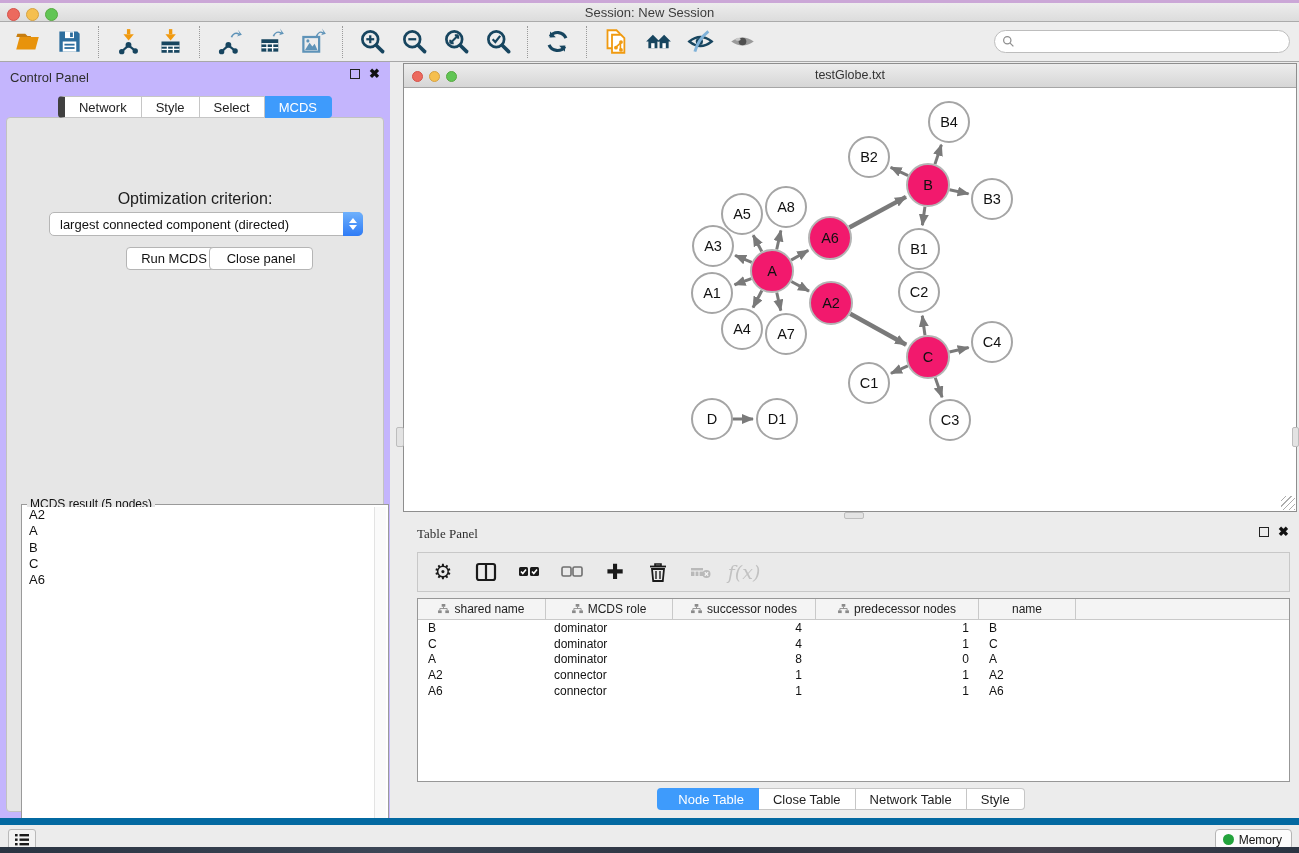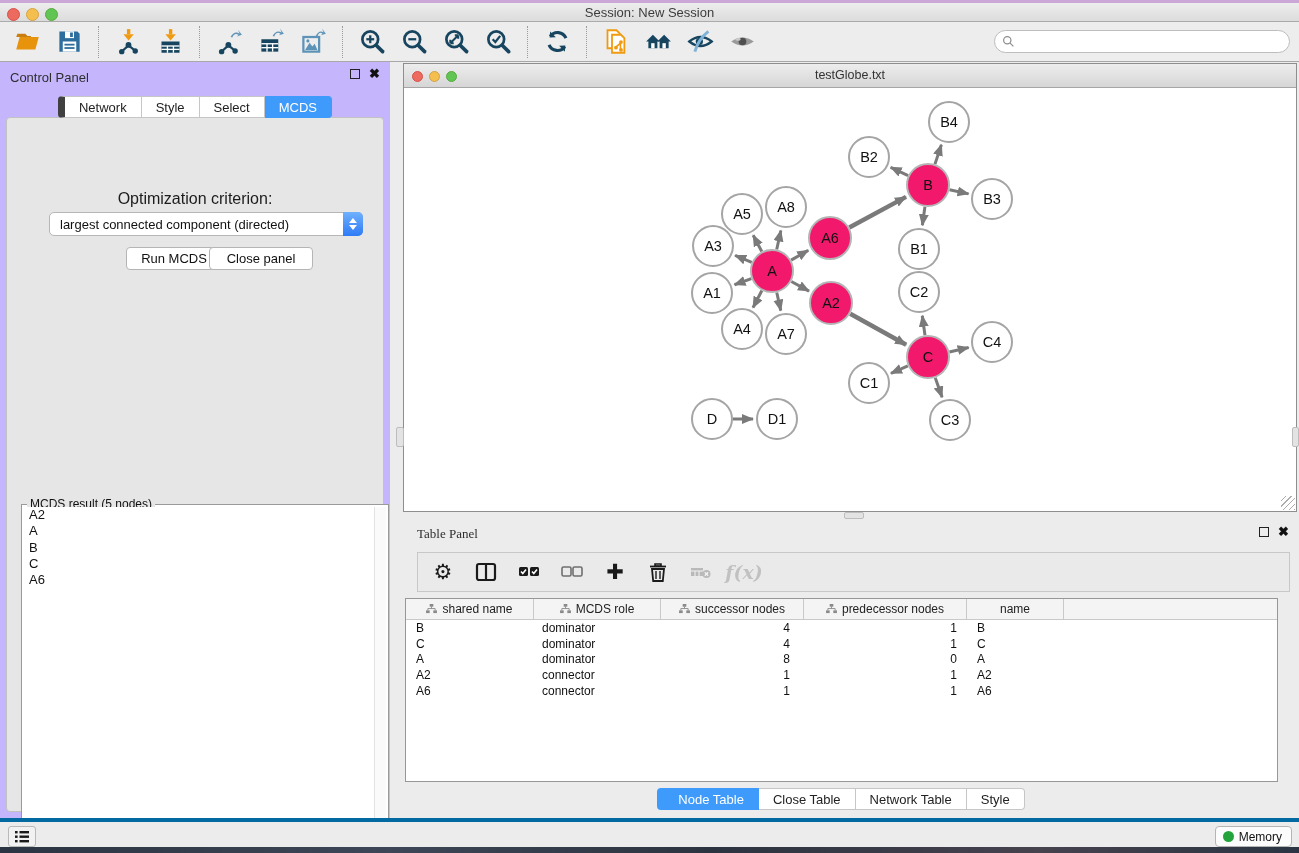--- a/index.html
+++ b/index.html
@@ -83,40 +83,40 @@
   .nub-bottom { left:844px; top:512px; width:20px; height:7px; }
 
   
   .table-panel { position:absolute; left:403px; top:520px; width:896px; height:298px; background:#ECECEC; }
   .tp-title { position:absolute; left:14px; top:6px; font-size:13px; color:#2E2E2E;font-family:Liberation Serif, serif; }
   .tp-toolbar { position:absolute; left:14px; top:32px; width:873px; height:40px; background:#EAEAEA;
     border:1px solid #C8C8C8; display:flex; align-items:center; padding-left:12px; gap:17px; }
   .tp-icon { width:26px; height:26px; display:flex; align-items:center; justify-content:center;
     font-size:21px; color:#1A1A1A; }
   .tp-icon svg { width:22px; height:22px; }
-  .tp-icon.disabled { opacity:.5;font-weight:bold; }
+  .tp-icon.disabled { opacity:.5; }
   .fx { font-family:"DejaVu Serif", serif; font-style:italic; font-size:19px; color:#9A9A9A; }
-  .ntable { position:absolute; left:2px; top:78px; width:873px; height:184px; background:#FFF;
+  .ntable { position:absolute; left:14px; top:78px; width:873px; height:184px; background:#FFF;
     border:1px solid #979797; overflow:hidden; }
   .thead { display:flex; height:21px; background:#F4F4F4; border-bottom:1px solid #C9C9C9; }
   .th { display:flex; align-items:center; justify-content:center; gap:5px; font-size:12px; color:#222;
     border-right:1px solid #C9C9C9; }
   .th svg { width:11px; height:10px; }
   .th.fill { flex:1; border-right:none; }
   .trow { display:flex; height:15.8px; align-items:center; }
   .td { font-size:12px; color:#111; white-space:nowrap; overflow:hidden; }
   .c0 { width:128px; } .c1 { width:127px; } .c2 { width:143px; } .c3 { width:163px; } .c4 { width:97px; }
   .td.c0 { padding-left:10px; } .td.c1 { padding-left:8px; }
   .td.c2 { text-align:right; padding-right:14px; } .td.c3 { text-align:right; padding-right:10px; }
   .td.c4 { padding-left:10px; }
   .tp-tabs { position:absolute; left:0; top:268px; width:876px; display:flex; justify-content:center; }
 
   
   .statusbar { position:absolute; left:0; top:818px; width:1299px; height:29px; background:#ECECEC;
-    border-top:4px solid #0369a1; }
+    border-top:7px solid #0369a1; }
   .sb-listbtn { position:absolute; left:8px; top:4px; width:28px; height:21px; background:#F2F2F2;
     border:1px solid #B9B9B9; border-radius:3px; display:flex; align-items:center; justify-content:center; }
   .memory-btn { position:absolute; right:7px; top:4px; height:21px; padding:0 9px 0 7px; background:#FCFCFC;
     border:1px solid #B5B5B5; border-radius:4px; display:flex; align-items:center; gap:5px; font-size:12px; color:#111; }
   .mem-dot { width:11px; height:11px; border-radius:50%; background:#23A33C; }
   .desktop-strip-bottom { position:absolute; left:0; top:847px; width:1299px; height:6px;
     background:linear-gradient(90deg,#2A3442,#3C4656 30%,#2C3340 55%,#46424E 80%,#2A3442); }
 </style>
 </head>
 <body>

